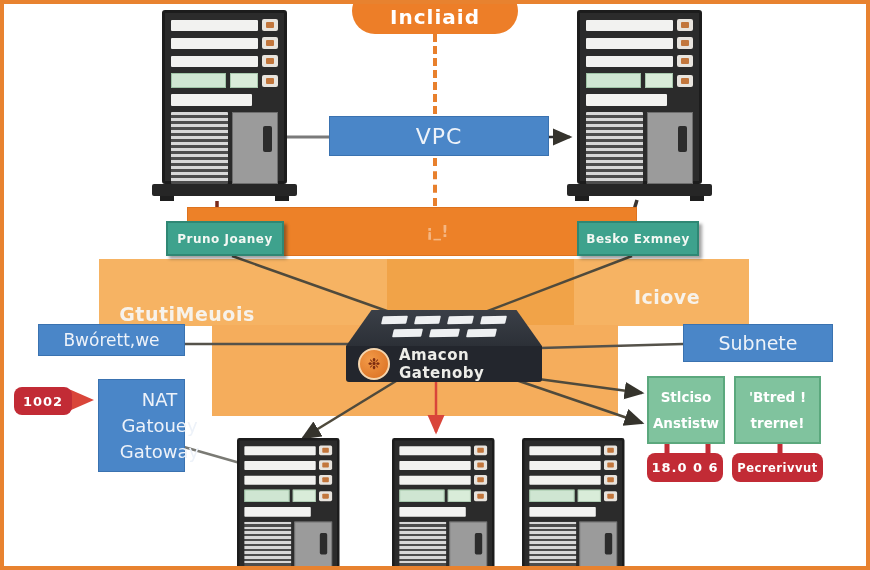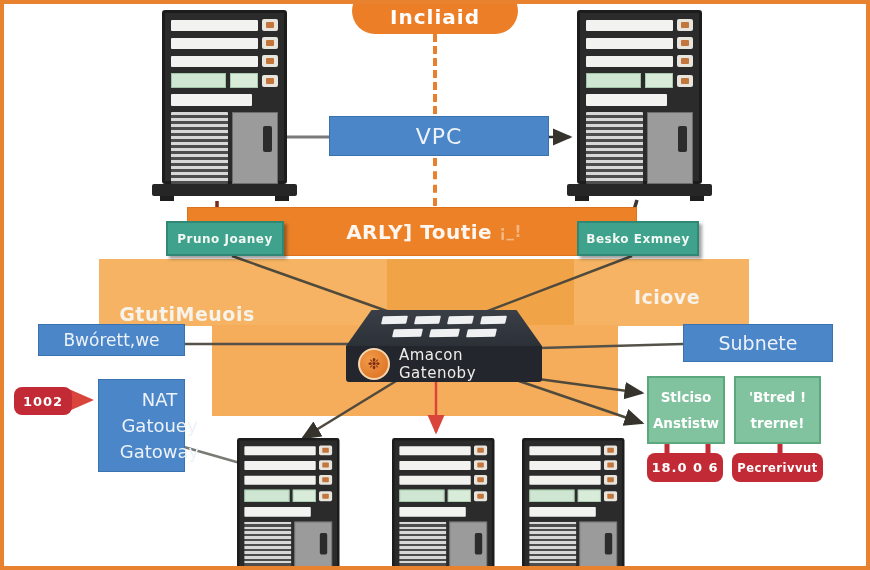--- a/index.html
+++ b/index.html
@@ -67,21 +67,21 @@
   .sw-row.r1{padding-top:6px;}
   .sw-row.r2{padding-top:5px;}
   .port{width:25px;height:8px;background:#eef0f2;border-radius:1px;transform:skewX(-14deg) rotate(-1deg);}
   .sw-row.r2 .port{width:29px;}
   .sw-front{height:36px;background:#23262d;border-radius:0 0 3px 3px;
             display:flex;align-items:center;padding-left:12px;gap:9px;}
   .sw-logo{width:28px;height:28px;border-radius:50%;flex:0 0 28px;
            background:radial-gradient(circle at 35% 35%,#F29A48,#D96D1F);
            border:2px solid #F6D6AE;display:flex;align-items:center;justify-content:center;}
   .sw-logo::before{content:"❉";color:#7E2D10;font-size:15px;line-height:1;}
-  .sw-label{color:#EDEDE9;font-size:15px;font-weight:normal;letter-spacing:.5px;}
+  .sw-label{color:#EDEDE9;font-size:15px;font-weight:bold;letter-spacing:.5px;}
 
   
   .server{position:absolute;width:125px;transform-origin:top left;}
   .srv-body{border:3px solid #1c1c1c;background:#2b2b2b;border-radius:3px;padding:6px;height:174px;box-sizing:border-box;}
   .slot{display:flex;align-items:center;gap:4px;margin-bottom:6px;}
   .slot .bar{flex:1;height:11px;background:#f2f2f0;border-radius:1px;}
   .slot .btn{width:16px;height:12px;background:#e8e4de;border-radius:2px;position:relative;}
   .slot .btn::after{content:"";position:absolute;top:3px;left:4px;right:4px;bottom:3px;background:#c2763c;border-radius:1px;}
   .slot .lcd1{flex:1.6;height:13px;background:#cfe6d2;border:1px solid #9fc4a6;}
   .slot .lcd2{flex:.8;height:13px;background:#d9ecd9;border:1px solid #a9c9ae;}
@@ -138,21 +138,20 @@
 
   <div class="abs pill">
     <span>Incliaid</span>
   </div>
 
   <div class="abs bluebox vpc">
     <span>VPC</span>
   </div>
 
   <div class="abs bar-router">
-    <span>ARLY] Toutie</span>
     <span class="faint">¡_!</span>
   </div>
   <div class="abs teal tealL">
     <span>Pruno Joaney</span>
   </div>
   <div class="abs teal tealR">
     <span>Besko Exmney</span>
   </div>
 
   <div class="abs zone-label zl-left">GtutiMeuois</div>

